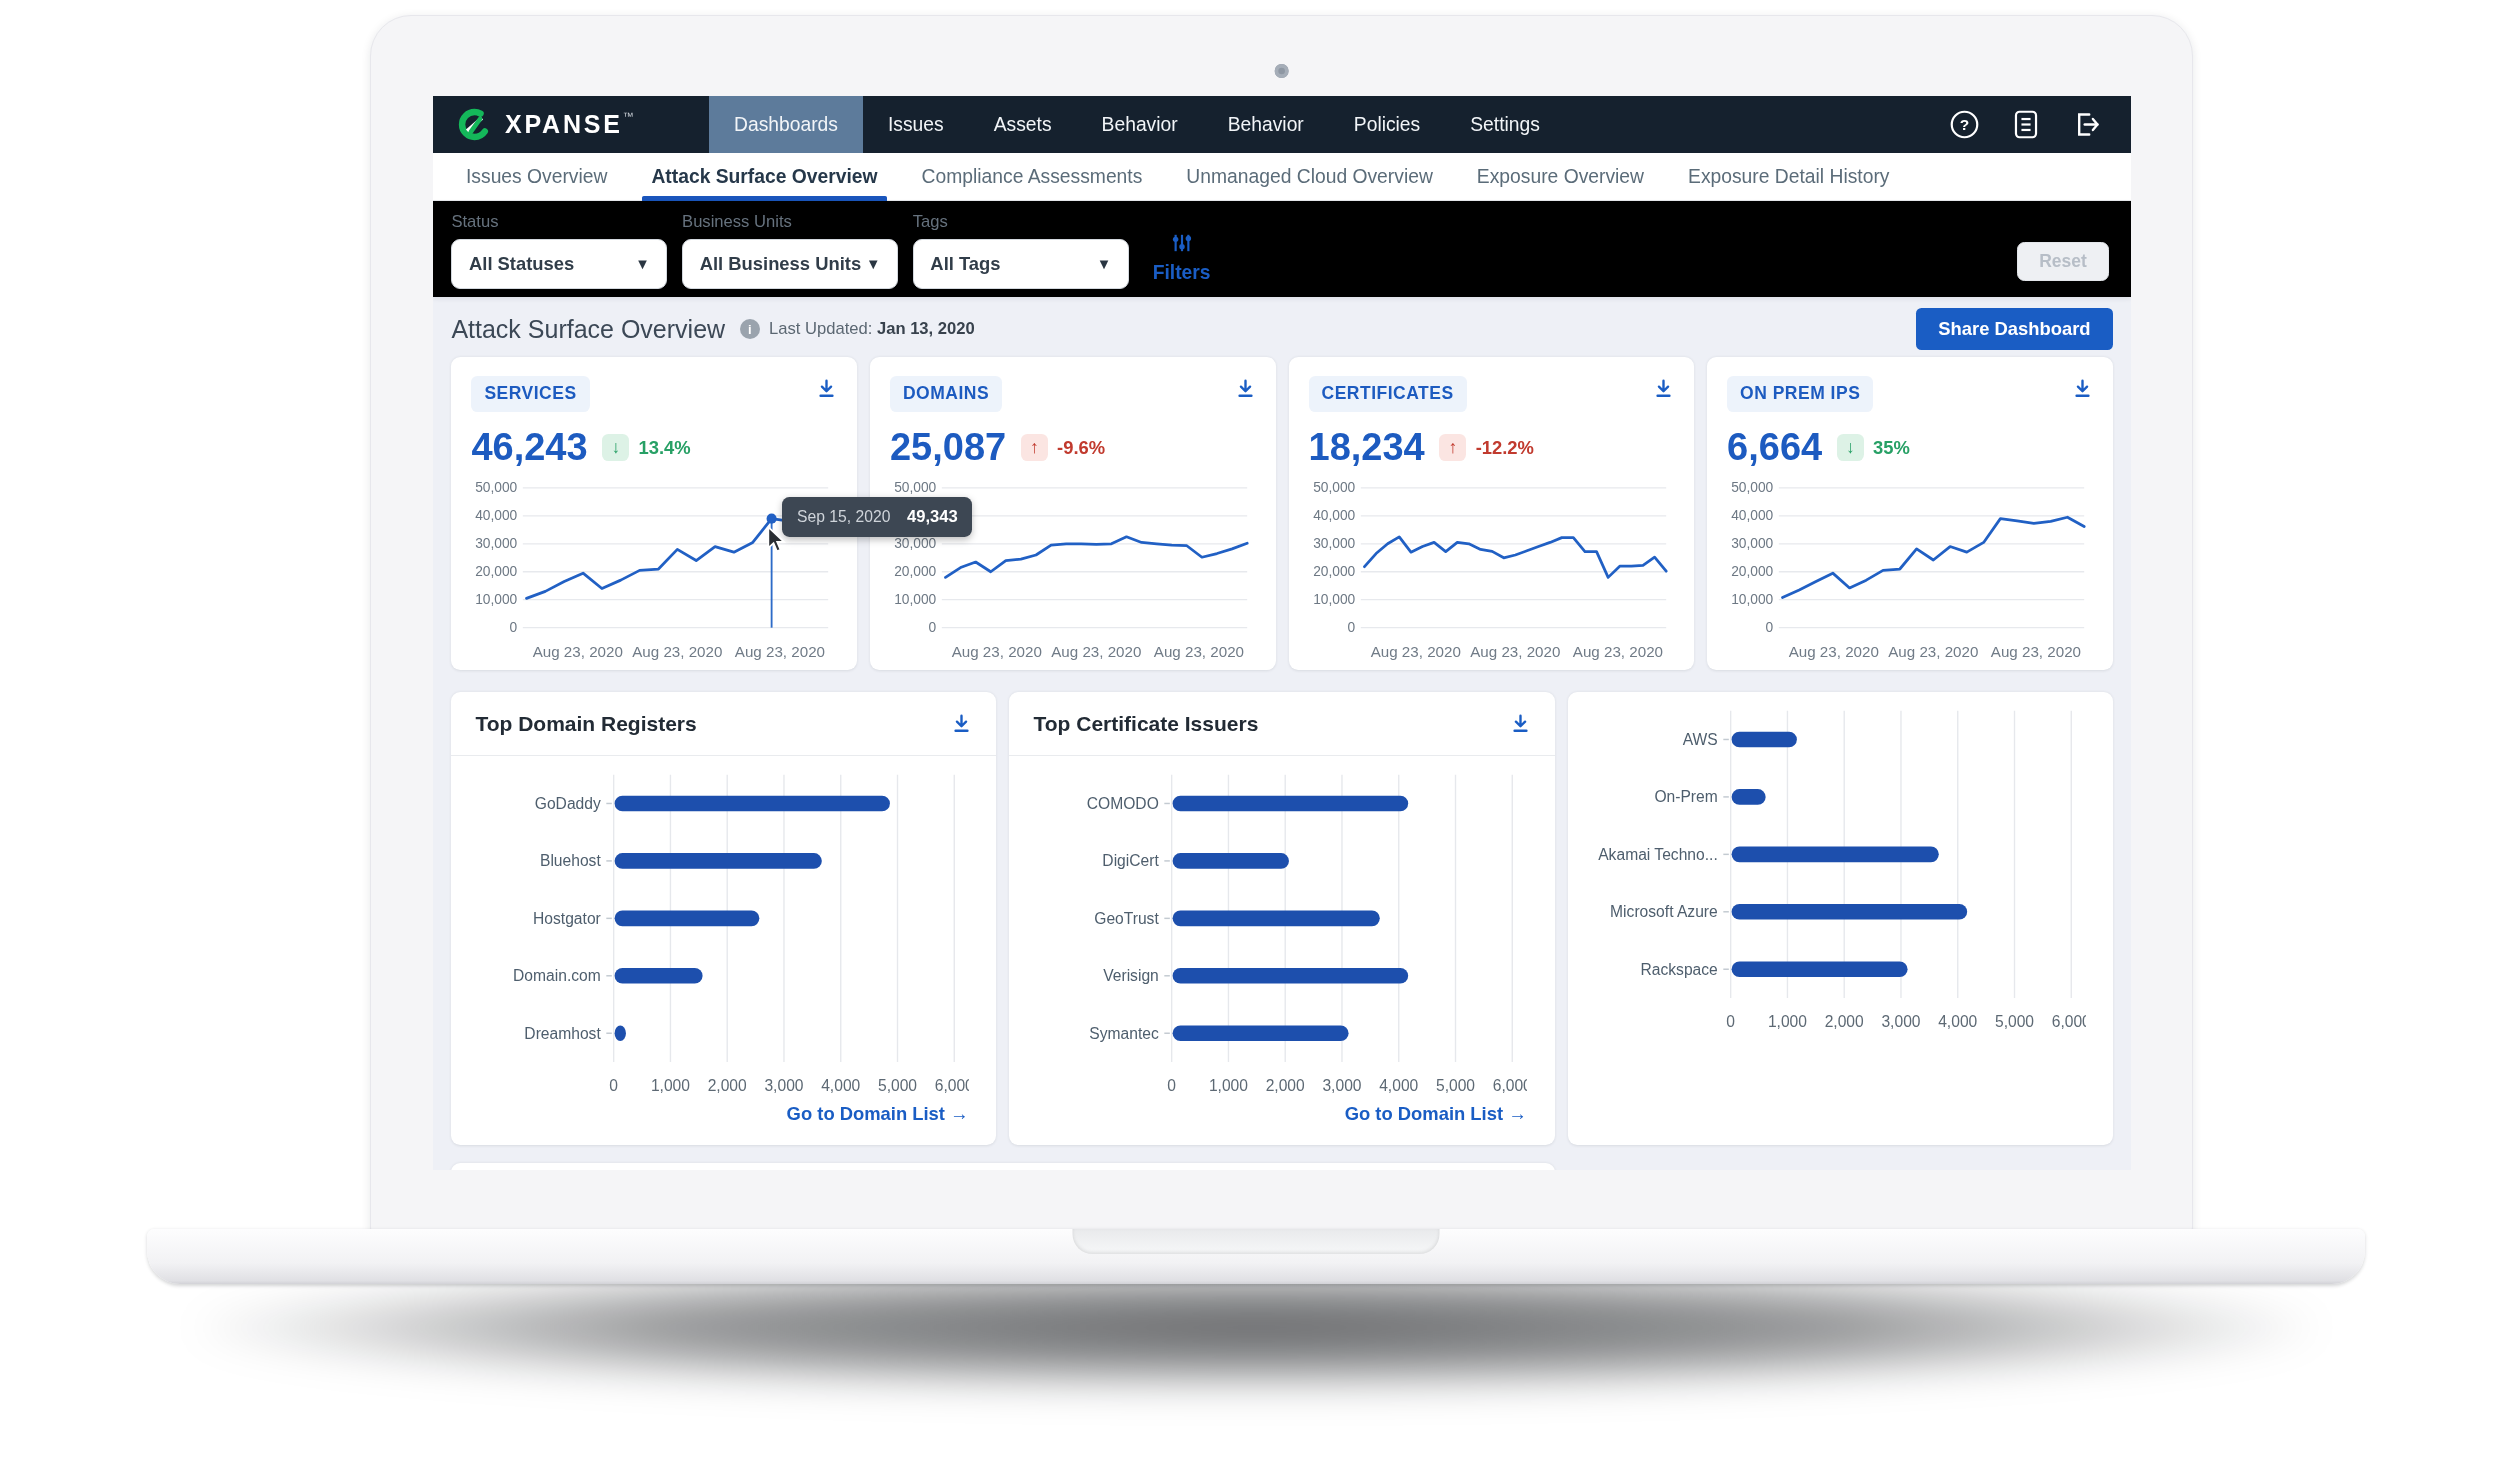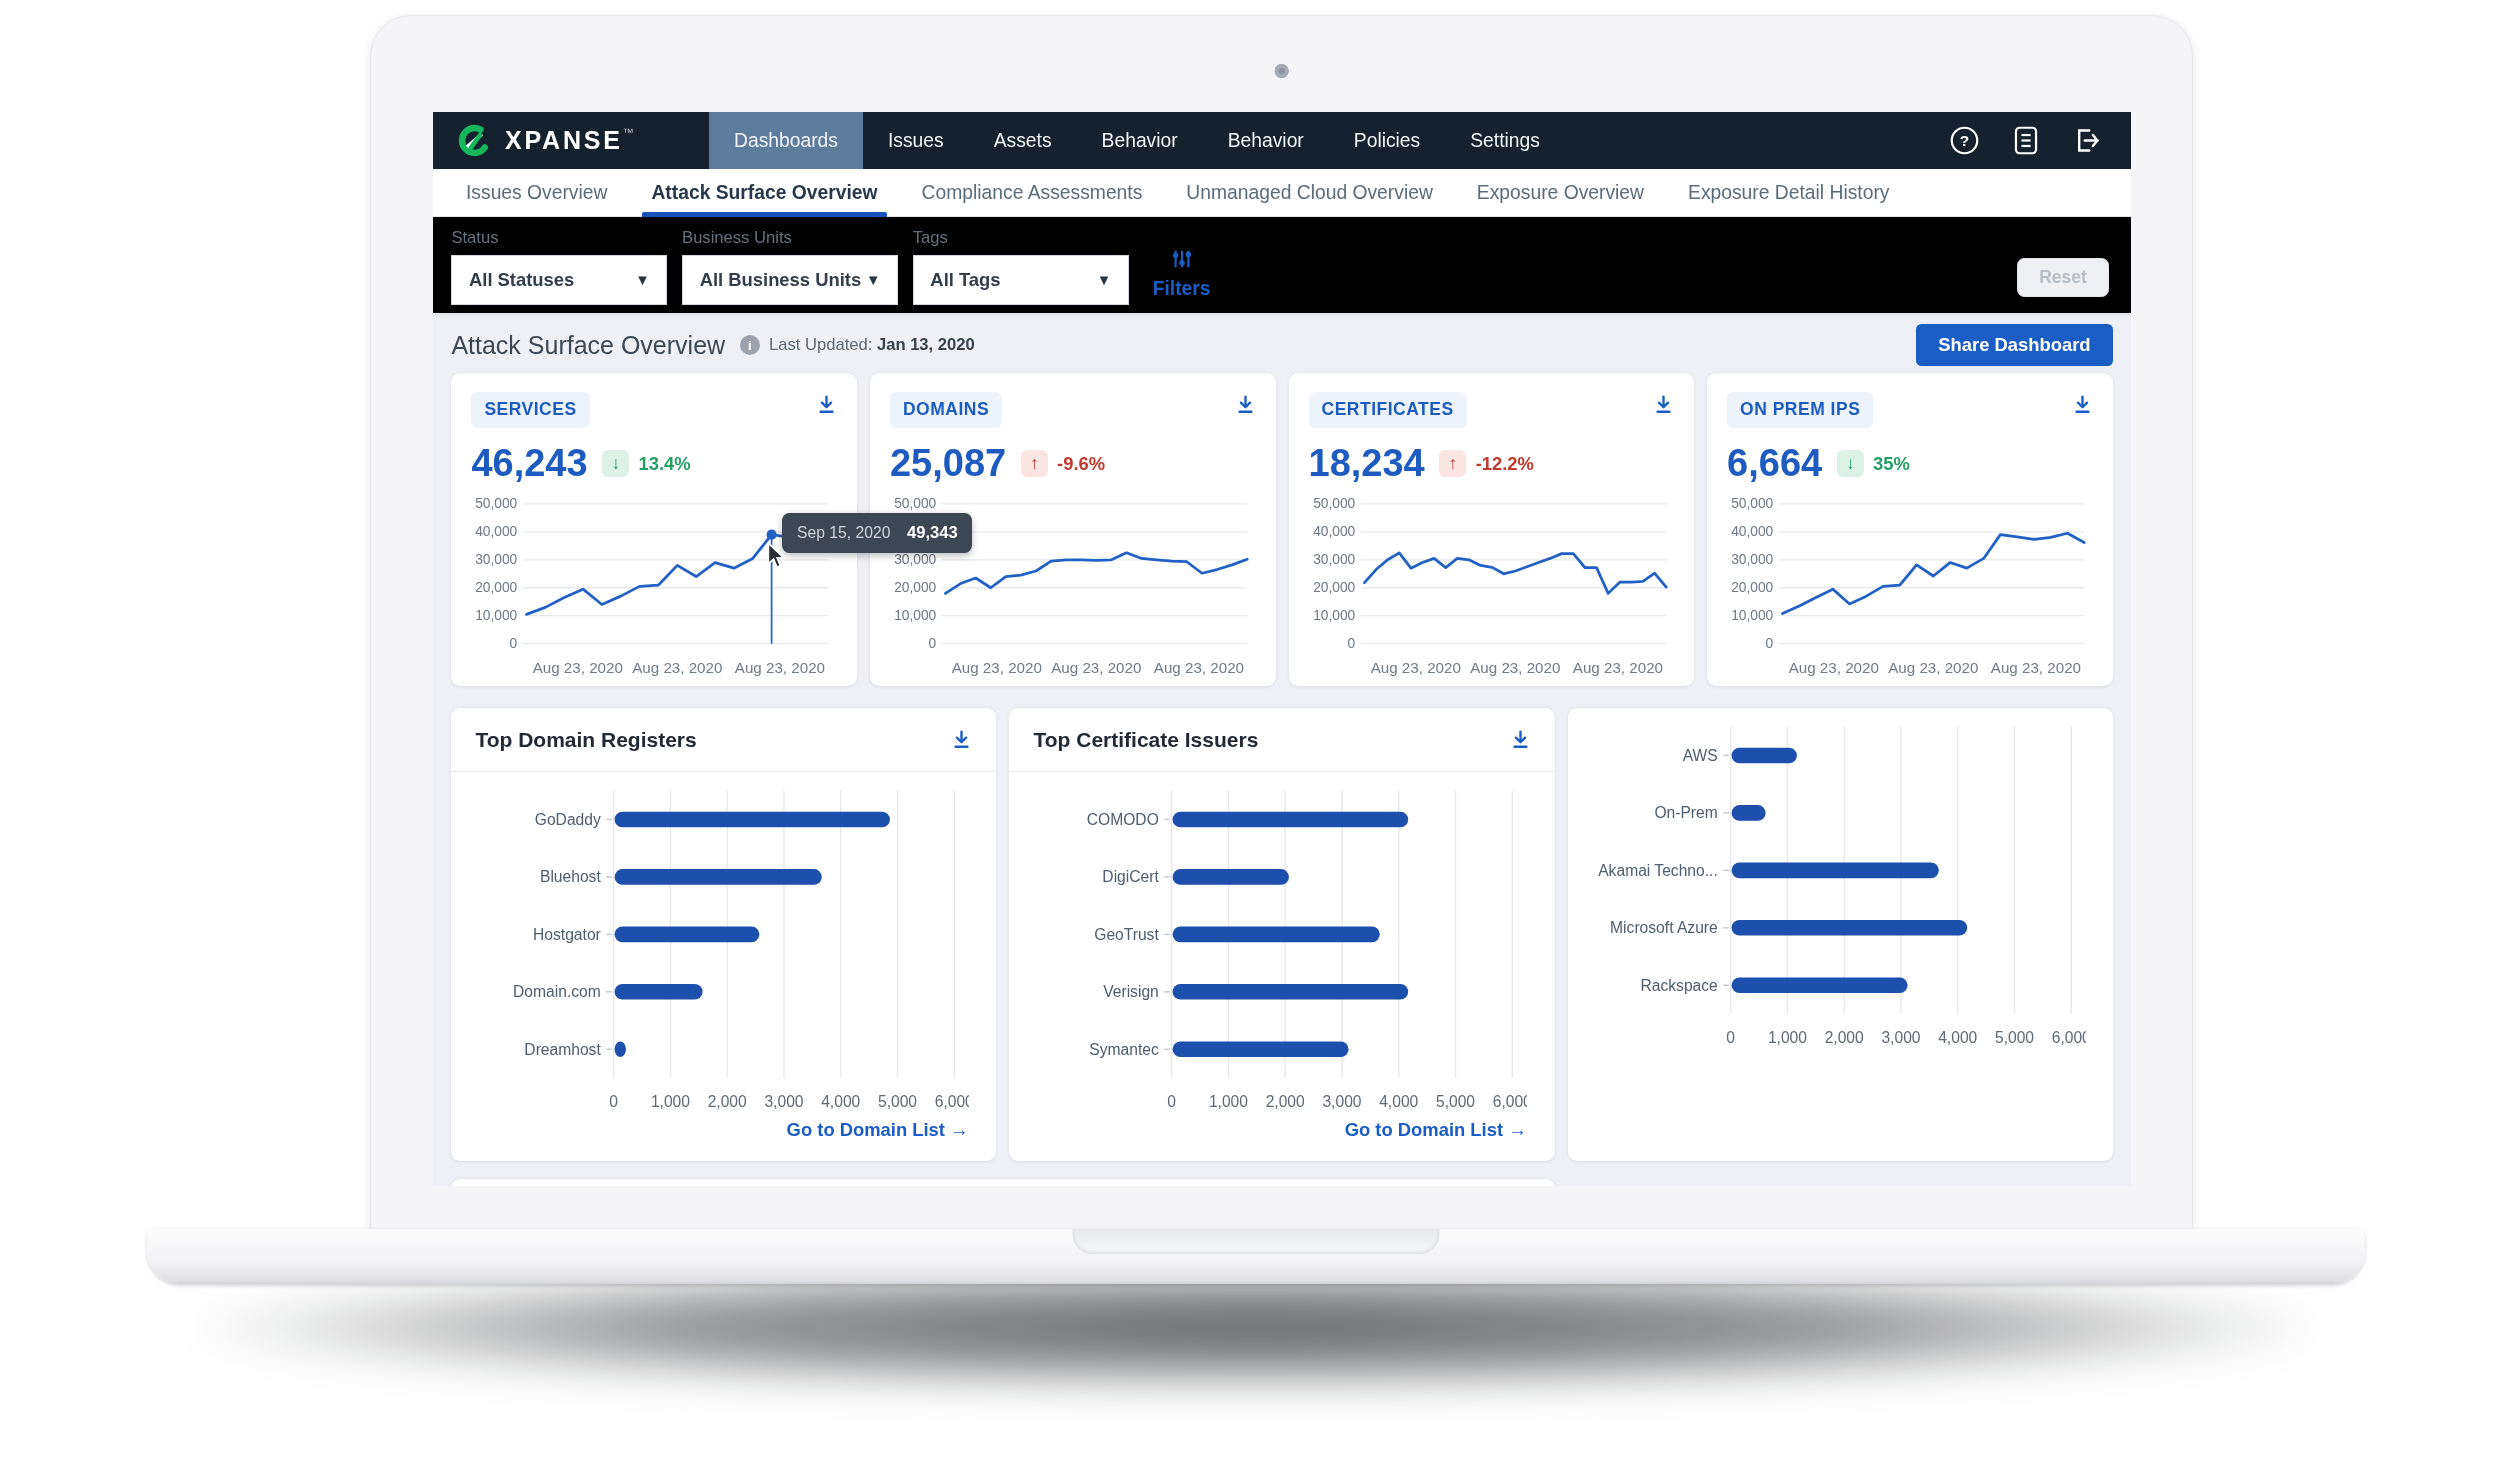--- a/index.html
+++ b/index.html
@@ -16,21 +16,21 @@
   .webcam { position:absolute; left:50%; top:48px; transform:translateX(-50%); width:14.7px; height:14.7px;
     border-radius:50%; background:#8e97a3; box-shadow:inset 0 0 0 3.7px #a5adb8; }
   .laptop-base { position:absolute; left:147px; top:1229px; width:2218px; height:55px;
     background:linear-gradient(#fdfdfe, #f2f2f4 62%, #e0e0e4 94%, #d2d2d7);
     border-radius:7.4px 7.4px 33px 33px; box-shadow:0 1.8px 3.7px rgba(20,25,35,.18); }
   .base-notch { position:absolute; left:50%; top:0; transform:translateX(-50%); width:367px; height:25px;
     background:linear-gradient(#e9eaec, #f6f7f8); border-radius:0 0 20px 20px;
     box-shadow:inset 0 -1.8px 3.7px rgba(0,0,0,.10); }
 
   
-  .app { position:absolute; left:433px; top:112px; width:1698px; height:1074px; background:#ffffff; overflow:hidden; }
+  .app { position:absolute; left:433px; top:96px; width:1698px; height:1074px; background:#ffffff; overflow:hidden; }
 
   
   .topnav { display:flex; align-items:stretch; height:57px; background:#15212e; color:#fff; }
   .brand { display:flex; align-items:center; gap:13px; padding:0 24px; min-width:276px; }
   .brand-word { font-size:25px; font-weight:700; letter-spacing:2.8px; color:#fff; }
   .brand-tm { font-size:11px; color:#cfd5db; vertical-align:top; }
   .nav-items { display:flex; align-items:stretch; }
   .nav-item { display:flex; align-items:center; padding:0 25px; font-size:19.3px; color:#f2f5f8; cursor:pointer; }
   .nav-item.active { background:#5d7b9b; }
   .nav-right { margin-left:auto; display:flex; align-items:center; gap:28px; padding-right:28px; }
@@ -39,21 +39,21 @@
   
   .subtabs { display:flex; align-items:stretch; height:48px; background:#fff; border-bottom:1.8px solid #e8eaed; padding-left:11px; }
   .subtab { position:relative; display:flex; align-items:center; padding:0 22px; font-size:19.3px; color:#5b6c79; font-weight:500; cursor:pointer; }
   .subtab.active { color:#26384a; font-weight:700; }
   .subtab.active::after { content:""; position:absolute; left:13px; right:13px; bottom:-1.8px; height:5.5px; background:#1a55bc; border-radius:1.8px; }
 
   
   .filterbar { position:relative; height:96px; background:#000000; padding:11px 18.4px 0 18.4px; display:flex; gap:14.7px; box-shadow:0 1.8px 4.6px rgba(25,35,50,.08); }
   .fgroup { display:flex; flex-direction:column; }
   .flabel { font-size:16.6px; color:#66727e; margin-bottom:7.4px; }
-  .fselect { width:216px; height:50px; border:1.8px solid #d3d8de; border-radius:0; background:#fff;
+  .fselect { width:216px; height:50px; border:1.8px solid #d3d8de; border-radius:9px; background:#fff;
     display:flex; align-items:center; justify-content:space-between; padding:0 16.6px; cursor:pointer; }
   .fselect span.val { font-size:18.4px; font-weight:700; color:#313d49; }
   .chev { font-size:14.7px; color:#2a3642; }
   .filters-link { align-self:flex-end; margin-bottom:13px; margin-left:9.2px; display:flex; align-items:center; gap:9.2px;
     color:#1a5dc4; font-size:19.3px; font-weight:700; cursor:pointer;flex-direction:column; }
   .reset-btn { position:absolute; right:22px; top:41px; width:92px; height:39px; background:#eef0f3; color:#b7bec7;
     border:0.9px solid #e3e6ea; border-radius:7.4px; font-size:17.5px; font-weight:700; display:flex; align-items:center; justify-content:center; }
 
   
   .content { height:873px; background:#eef0f6; padding:7.4px 18.4px 0 18.4px; overflow:hidden; }

